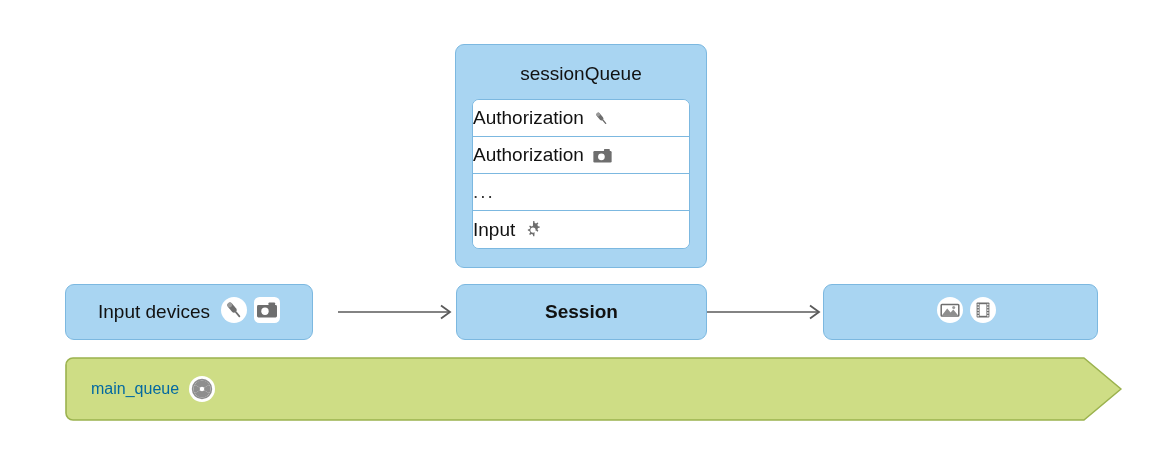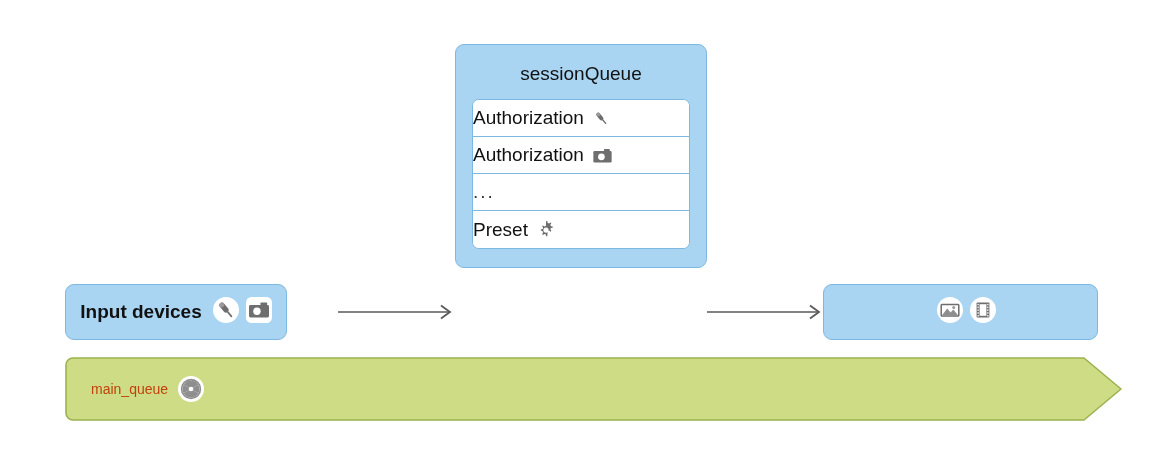--- a/index.html
+++ b/index.html
@@ -100,22 +100,22 @@
     height: 64px;
   }
   #main-queue svg { display: block; }
   #main-queue-content {
     position: absolute;
     left: 26px;
     top: 0;
     height: 64px;
     display: flex;
     align-items: center;
-    font-size: 14px;
-    color: #c2410c;
+    font-size: 16px;
+    color: #0369a1;
   }
   #main-queue-content .iconrow { margin-left: 10px; }
 
   
   .connector {
     position: absolute;
     height: 20px;
   }
   .connector svg { display: block; overflow: visible; }
 </style>
@@ -150,35 +150,35 @@
             <circle cx="11.5" cy="11.8" r="4.6" fill="#ffffff"></circle>
           </svg>
         </span>
       </div>
 
       <div class="queue-item ellipsis">
         <span class="qlabel">...</span>
       </div>
 
       <div class="queue-item">
-        <span class="qlabel">Preset</span>
+        <span class="qlabel">Input</span>
         <span class="qicon">
           <svg width="18" height="18" viewBox="0 0 24 24">
             <g fill="#6e6e6e">
               <path d="M12 1.6 l1.6 0 0.45 2.45 a8.4 8.4 0 0 1 1.9 0.79 l2.05-1.42 1.13 1.13 -1.42 2.05 a8.4 8.4 0 0 1 0.79 1.9 l2.45 0.45 0 1.6 -2.45 0.45 a8.4 8.4 0 0 1 -0.79 1.9 l1.42 2.05 -1.13 1.13 -2.05-1.42 a8.4 8.4 0 0 1 -1.9 0.79 L13.6 22.4 l-1.6 0 -0.45-2.45 a8.4 8.4 0 0 1 -1.9-0.79 l-2.05 1.42 -1.13-1.13 1.42-2.05 a8.4 8.4 0 0 1 -0.79-1.9 L4.65 14.65 l0-1.6 2.45-0.45 a8.4 8.4 0 0 1 0.79-1.9 L6.47 8.65 l1.13-1.13 2.05 1.42 a8.4 8.4 0 0 1 1.9-0.79 z" transform="translate(0.6,-1.4) scale(0.97)"></path>
               <circle cx="12" cy="12" r="3.5" fill="#ffffff"></circle>
             </g>
           </svg>
         </span>
       </div>
 
     </div>
   </div>
 
-  <div class="node" id="node-input-devices" style="left:65px; top:284px; width:222px; height:56px;font-weight:bold;">
+  <div class="node" id="node-input-devices" style="left:65px; top:284px; width:248px; height:56px;">
     <div class="row-inner">
       <span class="node-label">Input devices</span>
       <span class="iconrow">
         <span>
           <svg width="26" height="26" viewBox="0 0 26 26">
             <circle cx="13" cy="13" r="13" fill="#ffffff"></circle>
             <g fill="#6e6e6e" transform="rotate(-40 13 13)">
               <rect x="10.4" y="4.2" width="5.2" height="11.4" rx="2.6"></rect>
               <rect x="12.2" y="15" width="1.7" height="7.2" rx="0.85"></rect>
               <circle cx="13" cy="6.4" r="2.5" fill="#9a9a9a"></circle>
@@ -197,20 +197,25 @@
     </div>
   </div>
 
   <div class="connector" style="left:338px; top:302px; width:118px;">
     <svg width="118" height="20" viewBox="0 0 118 20">
       <line x1="0" y1="10" x2="112" y2="10" stroke="#5a5a5a" stroke-width="1.6"></line>
       <polyline points="103,3.5 112,10 103,16.5" fill="none" stroke="#5a5a5a" stroke-width="1.8"></polyline>
     </svg>
   </div>
 
+  <div class="node node-bold" id="node-session" style="left:456px; top:284px; width:251px; height:56px;">
+    <div class="row-inner">
+      <span class="node-label">Session</span>
+    </div>
+  </div>
 
   <div class="connector" style="left:707px; top:302px; width:118px;">
     <svg width="118" height="20" viewBox="0 0 118 20">
       <line x1="0" y1="10" x2="112" y2="10" stroke="#5a5a5a" stroke-width="1.6"></line>
       <polyline points="103,3.5 112,10 103,16.5" fill="none" stroke="#5a5a5a" stroke-width="1.8"></polyline>
     </svg>
   </div>
 
   <div class="node" id="node-capture-output" style="left:823px; top:284px; width:275px; height:56px;">
     <div class="row-inner">

